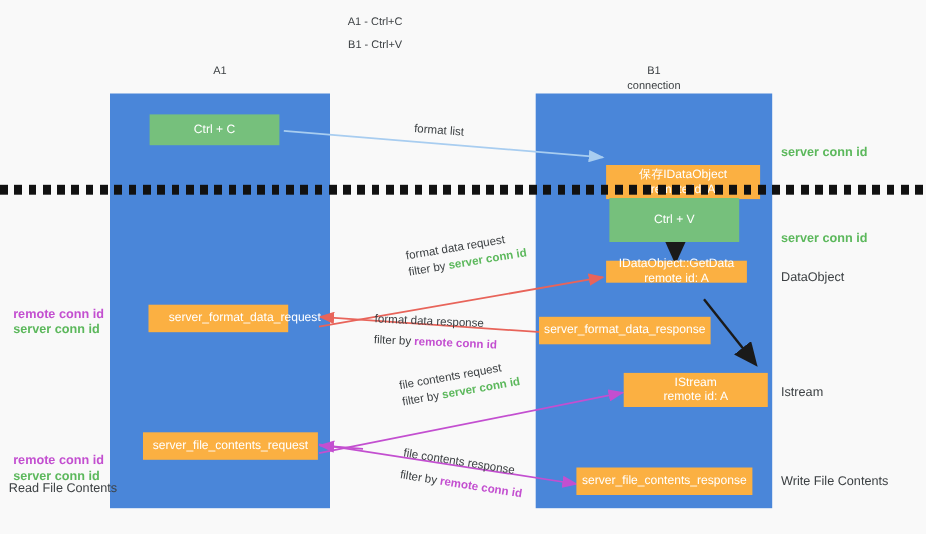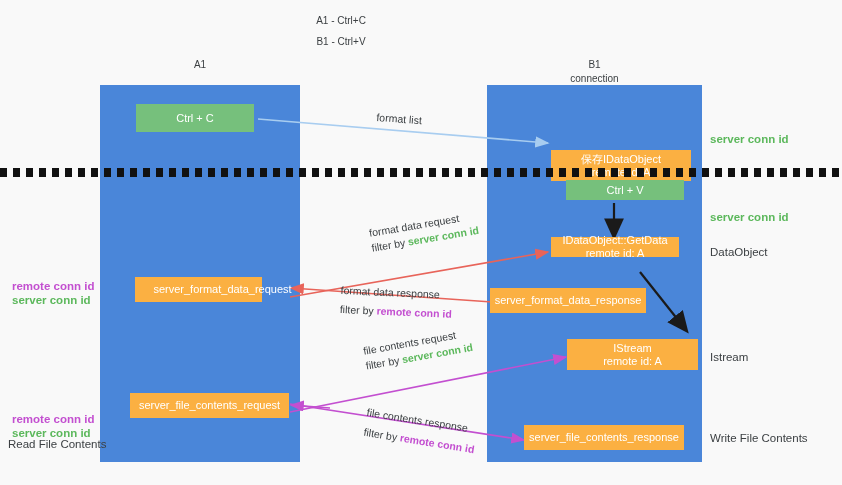--- a/index.html
+++ b/index.html
@@ -149,21 +149,21 @@
 
   <div class="node green" style="left:136px; top:104px; width:118px; height:28px;">
     <span>Ctrl + C</span>
   </div>
 
   <div class="node orange" style="left:551px; top:126px; width:140px; height:31px;margin-top:24px;">
     <span>保存IDataObject</span>
     <span>remote id: A</span>
   </div>
 
-  <div class="node green" style="left:554px; top:180px; width:118px; height:20px;margin-left:12px;">
+  <div class="node green" style="left:554px; top:180px; width:118px; height:40px;">
     <span>Ctrl + V</span>
   </div>
 
   <div class="node orange" style="left:551px; top:237px; width:128px; height:20px;">
     <span>IDataObject::GetData</span>
     <span>remote id: A</span>
   </div>
 
   <div class="node orange" style="left:567px; top:339px; width:131px; height:31px;">
     <span>IStream</span>

